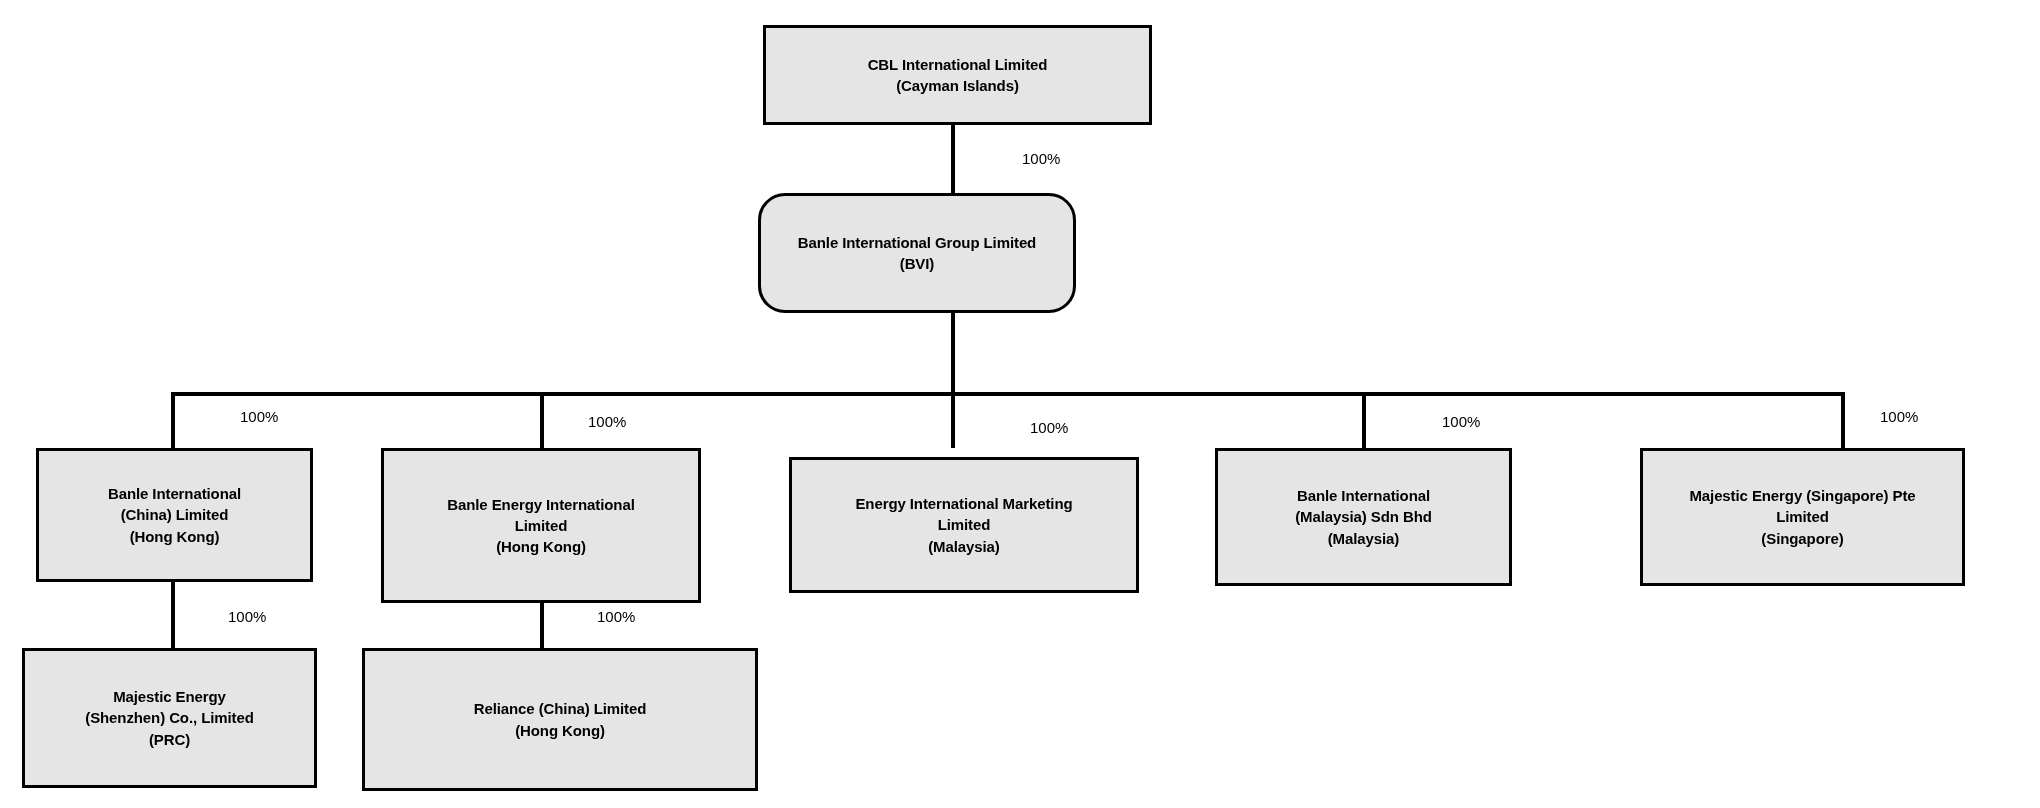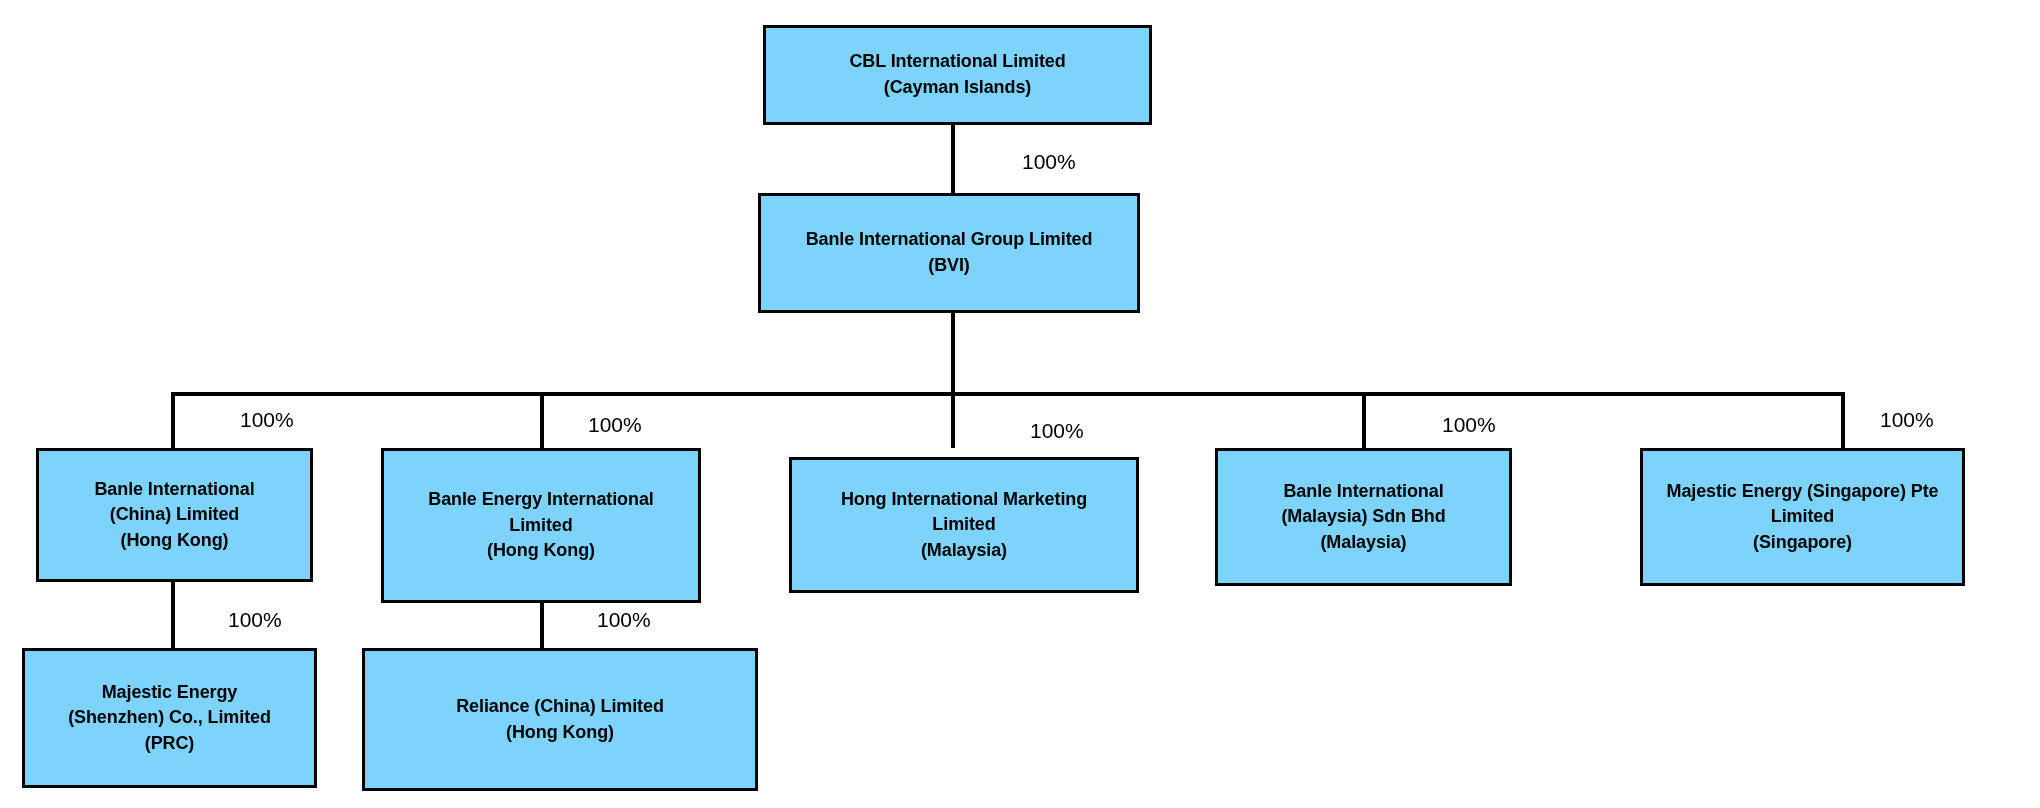--- a/index.html
+++ b/index.html
@@ -11,41 +11,41 @@
     position:relative;
     width:2040px;
     height:808px;
     background:#ffffff;
     overflow:hidden;
   }
   .node{
     position:absolute;
     box-sizing:border-box;
     border:3px solid #000000;
-    background:#7dd3fc;
+    background:#e5e5e5;
     display:flex;
     align-items:center;
     justify-content:center;
     text-align:center;
     font-weight:bold;
-    font-size:18px;
+    font-size:15px;
     line-height:1.42;
     letter-spacing:-0.1px;
     padding:4px 8px;
   }
   .node .txt{white-space:pre-line;}
   .edge{
     position:absolute;
     background:#000000;
   }
   .edge.v{width:4px;}
   .edge.h{height:4px;}
   .pct{
     position:absolute;
-    font-size:21px;
+    font-size:15px;
     font-weight:normal;
     letter-spacing:0px;
     white-space:nowrap;
     color:#000000;
   }
 </style>
 </head>
 <body>
 
 <div id="canvas">
@@ -79,39 +79,39 @@
 
   <div class="pct" style="left:228px; top:608px;">100%</div>
 
   <div class="pct" style="left:597px; top:608px;">100%</div>
 
   <div class="node" style="left:763px; top:25px; width:389px; height:100px;">
     <span class="txt">CBL International Limited
 (Cayman Islands)</span>
   </div>
 
-  <div class="node" style="left:758px; top:193px; width:382px; height:120px;">
+  <div class="node" style="left:758px; top:193px; width:318px; height:120px;border-radius:27px;">
     <span class="txt">Banle International Group Limited
 (BVI)</span>
   </div>
 
   <div class="node" style="left:36px; top:448px; width:277px; height:134px;">
     <span class="txt">Banle International
 (China) Limited
 (Hong Kong)</span>
   </div>
 
   <div class="node" style="left:381px; top:448px; width:320px; height:155px;">
     <span class="txt">Banle Energy International
 Limited
 (Hong Kong)</span>
   </div>
 
   <div class="node" style="left:789px; top:457px; width:350px; height:136px;">
-    <span class="txt">Hong International Marketing
+    <span class="txt">Energy International Marketing
 Limited
 (Malaysia)</span>
   </div>
 
   <div class="node" style="left:1215px; top:448px; width:297px; height:138px;">
     <span class="txt">Banle International
 (Malaysia) Sdn Bhd
 (Malaysia)</span>
   </div>
 

